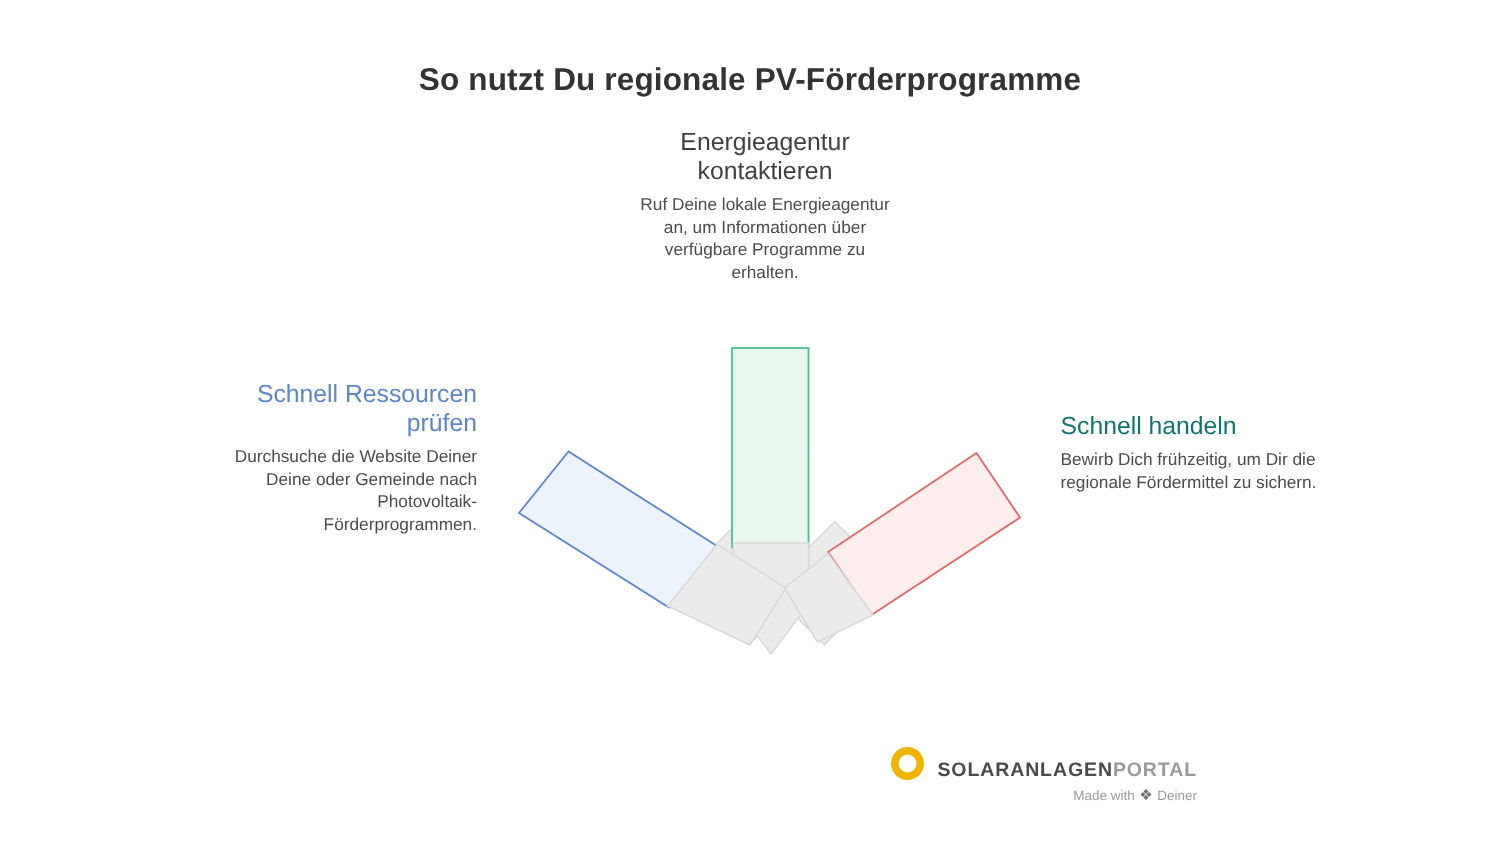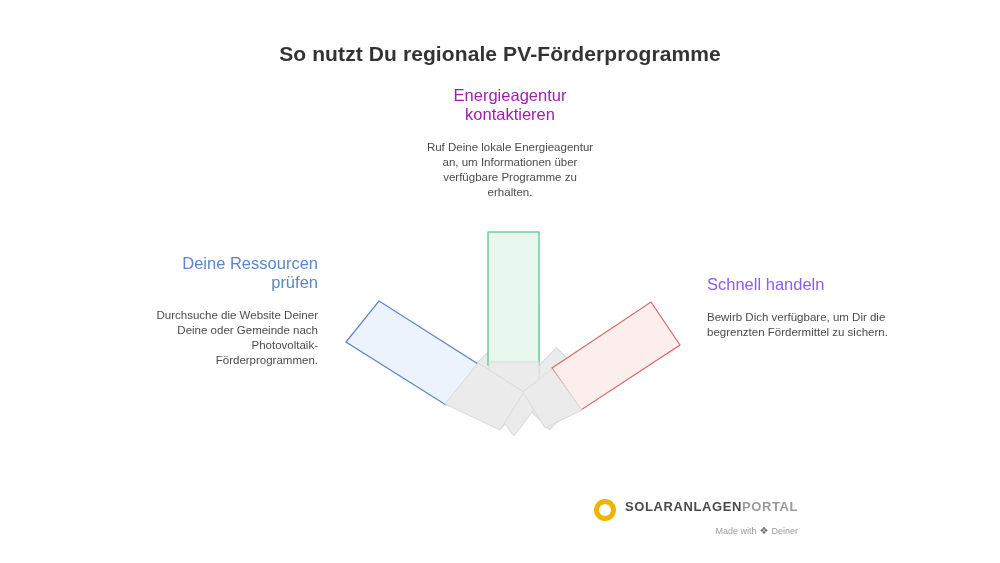--- a/index.html
+++ b/index.html
@@ -49,60 +49,60 @@
 
   .block-heading {
     font-size: 16.5px;
     line-height: 19px;
     font-weight: normal;
   }
   .block-body {
     font-size: 11.5px;
     line-height: 15px;
     color: #4b4b4b;
-    margin-top: 16px;
+    margin-top: 6px;
   }
 
   
   #block-top {
     left: 420px;
     top: 86px;
     width: 180px;
     text-align: center;
   }
-  #block-top .block-heading { color: #a21caf; }
+  #block-top .block-heading { color: #404040; }
 
   
   #block-left {
     left: 150px;
     top: 254px;
     width: 168px;
     text-align: right;
   }
   #block-left .block-heading { color: #5b86c9; }
 
   
   #block-right {
     left: 707px;
     top: 275px;
     width: 190px;
     text-align: left;
   }
-  #block-right .block-heading { color: #8b5cf6; }
+  #block-right .block-heading { color: #0f766e; }
 
   
   .brand {
     position: absolute;
     right: 58px;
     bottom: 26px;
     text-align: right;
   }
   .brand-row {
     display: flex;
-    align-items: flex-start;
+    align-items: flex-end;
     justify-content: flex-end;
     gap: 9px;
   }
   .brand-mark {
     width: 22px;
     height: 22px;
     border-radius: 50%;
     background: #f0b400;
     position: relative;
   }
@@ -178,27 +178,27 @@
       <polygon points="552,369 582,410 545,428 523,392" fill="#ebebeb" stroke="#d9d9d9" stroke-width="1"></polygon>
     </g>
   </svg>
 
   <div class="block" id="block-top">
     <div class="block-heading">Energieagentur kontaktieren</div>
     <div class="block-body">Ruf Deine lokale Energieagentur an, um Informationen über verfügbare Programme zu erhalten.</div>
   </div>
 
   <div class="block" id="block-left">
-    <div class="block-heading">Deine Ressourcen prüfen</div>
+    <div class="block-heading">Schnell Ressourcen prüfen</div>
     <div class="block-body">Durchsuche die Website Deiner Deine oder Gemeinde nach Photovoltaik-Förderprogrammen.</div>
   </div>
 
   <div class="block" id="block-right">
     <div class="block-heading">Schnell handeln</div>
-    <div class="block-body">Bewirb Dich verfügbare, um Dir die begrenzten Fördermittel zu sichern.</div>
+    <div class="block-body">Bewirb Dich frühzeitig, um Dir die regionale Fördermittel zu sichern.</div>
   </div>
 
   <div class="brand">
     <div class="brand-row">
       <span class="brand-mark"></span>
       <span class="brand-text">
         <span class="part-a">SOLARANLAGEN</span><span class="part-b">PORTAL</span>
       </span>
     </div>
     <div class="made-with">

